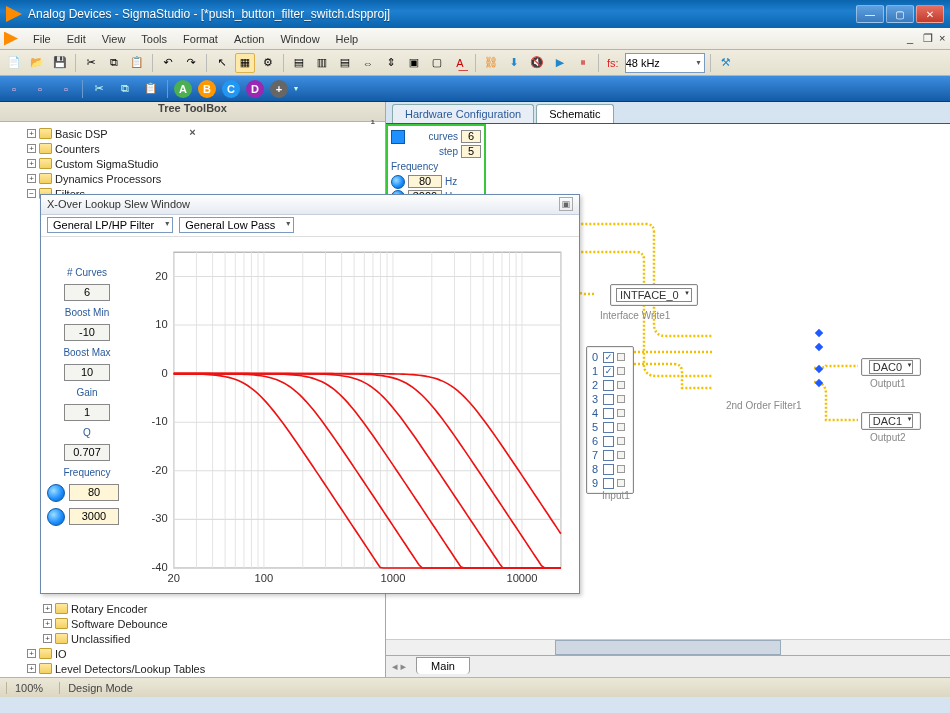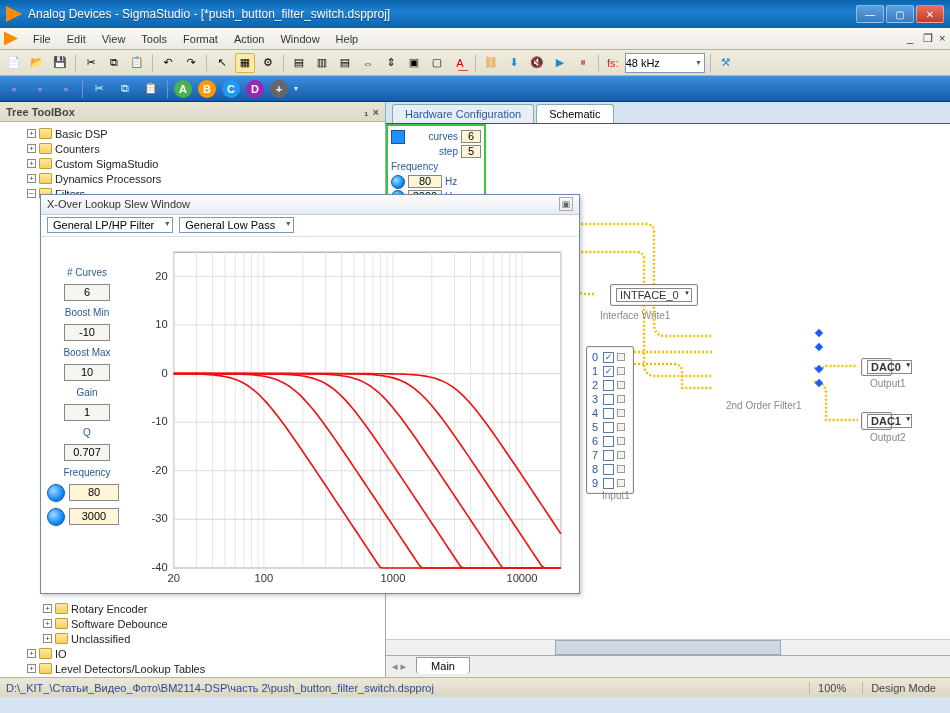--- a/index.html
+++ b/index.html
@@ -29,21 +29,21 @@
 .tdrop::after { content: "▾"; position: absolute; right: 3px; color: #555; font-size: 8px; }
 
 
 .toolbar2 { height: 26px; background: linear-gradient(#3e8de0, #135ba7); border-bottom: 1px solid #0a3a70; display: flex; align-items: center; padding: 0 4px; gap: 6px; }
 .tb2btn { width: 18px; height: 18px; border-radius: 9px; display: flex; align-items: center; justify-content: center; color: #fff; font-weight: bold; font-size: 11px; }
 .tb2btn.a { background: #4caf50; } .tb2btn.b { background: #ff9800; } .tb2btn.c { background: #2196f3; } .tb2btn.d { background: #9c27b0; } .tb2btn.plus { background: #666; }
 
 
 .main { display: flex; height: 575px; }
 .sidebar { width: 386px; background: #fff; border-right: 1px solid #9ab; display: flex; flex-direction: column; position: relative; }
-.panel-hdr { height: 20px; background: linear-gradient(#e8e4d6, #dedacb); border-bottom: 1px solid #b9b49a; display: flex; align-items: center; padding: 0 6px; font-weight: bold; color: #444; }
+.panel-hdr { height: 20px; background: linear-gradient(#e8e4d6, #dedacb); border-bottom: 1px solid #b9b49a; display: flex; align-items: center; padding: 0 6px; font-weight: bold; color: #444; flex-direction: column; }
 .panel-hdr .pin { margin-left: auto; margin-right: 4px; color: #555; }
 .panel-hdr .xx { color: #555; }
 
 .tree { padding: 4px 2px; overflow: hidden; flex: 1; position: relative; }
 .tree-row { display: flex; align-items: center; height: 15px; padding-left: 4px; gap: 3px; color: #222; white-space: nowrap; }
 .expander { width: 9px; height: 9px; border: 1px solid #888; background: #fff; display: flex; align-items: center; justify-content: center; font-size: 8px; line-height: 1; color: #444; }
 .folder { width: 13px; height: 11px; background: linear-gradient(#ffe9a0, #f5d060); border: 1px solid #c0a030; border-radius: 1px; }
 .indent { display: inline-block; }
 
 
@@ -99,21 +99,21 @@
 .intf .dd::after { content: "▾"; position: absolute; right: 2px; font-size: 7px; }
 
 .filt { left: 326px; top: 192px; width: 100px; background: #fff; border: 2px solid #38c838; padding: 3px; }
 .filt .r { display: flex; align-items: center; gap: 3px; height: 15px; }
 .filt .lab { flex: 1; color: #2a5a9a; text-align: right; font-size: 10px; }
 .filt .num { width: 20px; height: 13px; border: 1px solid #888; background: #fff6d8; text-align: center; line-height: 11px; }
 .filt .unit { width: 14px; color: #2a5a9a; font-size: 10px; }
 .filt .ficn { width: 14px; height: 14px; background: #1e90ff; border: 1px solid #0a5aaa; }
 .filt .knob { width: 14px; height: 14px; border-radius: 50%; background: radial-gradient(circle at 35% 35%, #9ddfff, #1e90ff 55%, #0a5aaa); border: 1px solid #0a5aaa; }
 
-.dac { width: 31px; height: 18px; display: flex; align-items: center; justify-content: flex-start; font-weight: bold; }
+.dac { width: 60px; height: 18px; display: flex; align-items: center; justify-content: center; }
 .dac .dd { border: 1px solid #888; padding: 0 10px 0 3px; position: relative; font-size: 9px; }
 .dac .dd::after { content: "▾"; position: absolute; right: 1px; font-size: 7px; }
 
 .pin-dot { width: 6px; height: 6px; background: #1e5aff; transform: rotate(45deg); position: absolute; }
 
 </style>
 </head>
 <body>
 
 <div class="titlebar">
@@ -397,21 +397,20 @@
         </div>
       </div>
     <div class="btm-tabs">
       <span class="arrows">◂ ▸</span>
       <div class="btm-tab">Main</div>
     </div>
   </div>
 </div>
 
 <div class="statusbar">
-  <span class="path">D:\_KIT_\Статьи_Видео_Фото\BM2114-DSP\часть 2\push_button_filter_switch.dspproj</span>
   <span class="cell">100%</span>
   <span class="cell">Design Mode</span>
 </div>
 
 <div class="popup">
   <div class="popup-title">
     <span>X-Over Lookup Slew Window</span>
     <span class="xx">▣</span>
   </div>
   <div class="popup-ctrls">

